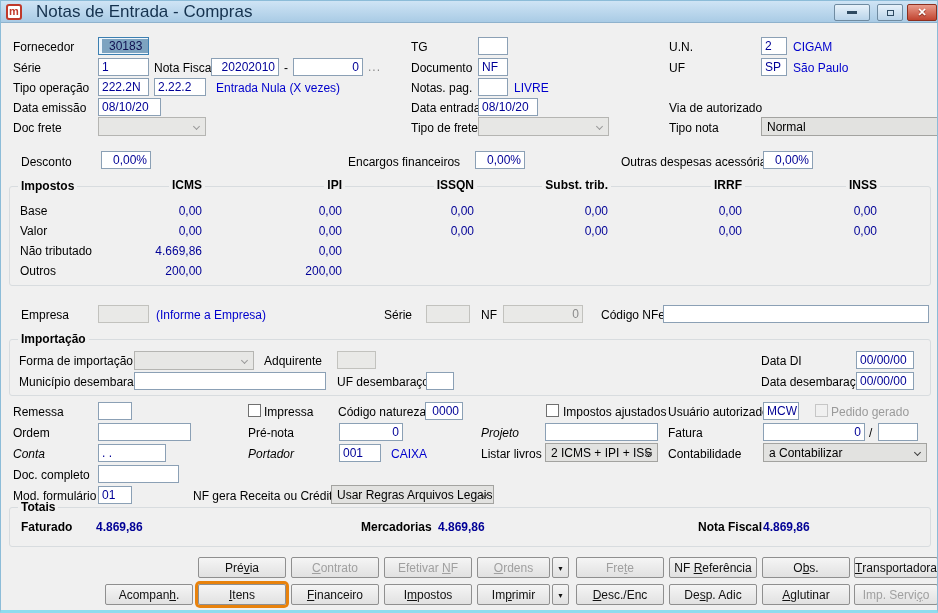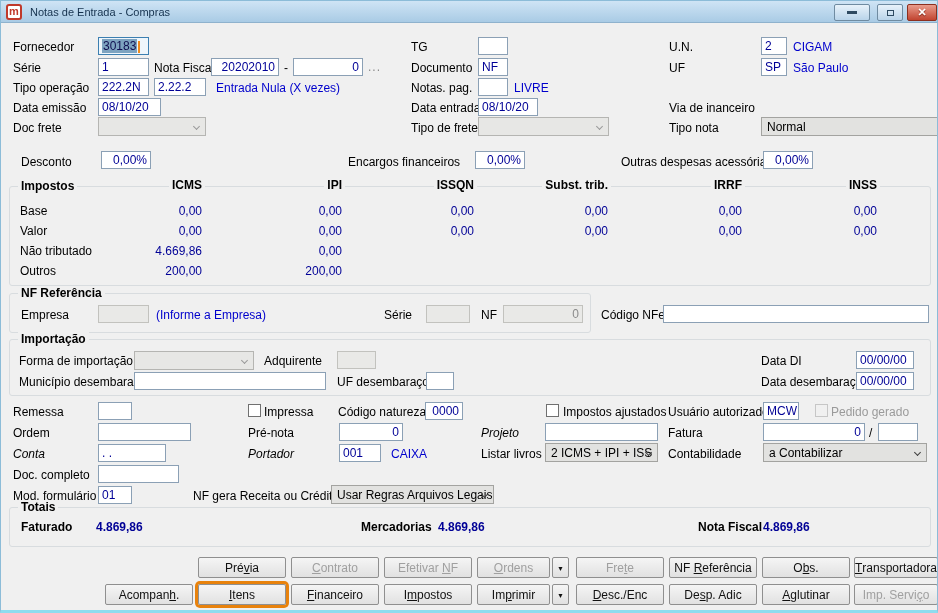--- a/index.html
+++ b/index.html
@@ -9,21 +9,21 @@
   .window { position:relative; width:938px; height:613px; background:#f0f0f0;
             border-left:1px solid #8cbcd8; border-right:1px solid #8cbcd8;
             border-top:1px solid #8cbcd8; border-bottom:3px solid #8edcee; overflow:hidden; }
 
   
   .titlebar { position:absolute; left:0; top:0; right:0; height:22px;
               background:linear-gradient(#cfe4f5,#a9cbe5); border-bottom:1px solid #8fb2cd;
               display:flex; align-items:center; padding:0 5px; }
   .app-icon { width:16px; height:16px; border:2px solid #c0392b; border-radius:3px; background:#fff;
               color:#c0392b; font-weight:bold; font-size:11px; line-height:11px; text-align:center; }
-  .title-text { margin-left:8px; color:#15324e; font-size:11px; }
+  .title-text { margin-left:14px; color:#15324e; font-size:17px; }
   .wbtn { position:absolute; top:3px; height:17px; border:1px solid #6f8ba1; border-radius:2px;
           background:linear-gradient(#e8f2fa,#b9d4ea); display:flex; align-items:center; justify-content:center; }
   .wbtn.min { left:833px; width:36px; }
   .wbtn.rst { left:876px; width:26px; }
   .wbtn.cls { left:906px; width:30px; background:linear-gradient(#e99c8c,#c14430); border-color:#8c2f1f;
               color:#fff; font-weight:bold; font-size:11px; text-shadow:0 1px 1px #7a2315; }
   .dash { width:10px; height:3px; background:#2e4a61; }
   .sq { width:7px; height:6px; border:1px solid #2e4a61; background:transparent; }
 
   
@@ -32,21 +32,21 @@
   .lbl.b { font-weight:bold; }
   .lbl.gray { color:#9a9a9a; }
   .blue { position:absolute; white-space:nowrap; color:#0000cc; }
   .bnavy { position:absolute; white-space:nowrap; color:#000096; font-weight:bold; }
 
   .f { position:absolute; height:18px; background:#fff; border:1px solid #8ba0b5; color:#000096;
        padding:1px 3px; line-height:14px; white-space:nowrap; overflow:hidden; }
   .f.r { text-align:right; }
   .f.dis { background:#e9e9e7; border-color:#c2c2be; color:#8a8a8a; }
   .f.focus { border:1px solid #3c7fb1; background:#eef6fc; }
-  .sel { background:#7da3c0; color:#101050; padding:0 1px; }
+  .sel { background:#7da3c0; color:#101050; padding:0 7px; }
   .caret { display:inline-block; width:2px; height:12px; background:#f08b1e; vertical-align:middle; margin-left:1px; }
 
   .dd { position:absolute; height:19px; background:#e2e2e0; border:1px solid #a3a3a0; color:#000;
         padding:1px 16px 0 5px; line-height:16px; white-space:nowrap; overflow:hidden; }
   .dd.dis { background:#e7e7e5; border-color:#b5b5b2; color:#8a8a8a; }
   .chev { position:absolute; right:6px; top:6px; width:5px; height:5px;
           border-right:1px solid #3f3f3f; border-bottom:1px solid #3f3f3f; transform:rotate(45deg); }
   .dd.dis .chev { border-color:#9a9a9a; }
 
   .cb { position:absolute; width:13px; height:13px; background:#fff; border:1px solid #707070; }
@@ -114,21 +114,21 @@
   <div class="f" style="left:153px;top:77px;width:52px">2.22.2</div>
   <span class="blue" style="left:215px;top:80px">Entrada Nula (X vezes)</span>
   <span class="lbl" style="left:410px;top:80px">Notas. pag.</span>
   <div class="f" style="left:477px;top:77px;width:30px"></div>
   <span class="blue" style="left:513px;top:80px">LIVRE</span>
 
   <span class="lbl" style="left:12px;top:100px">Data emissão</span>
   <div class="f" style="left:97px;top:97px;width:63px">08/10/20</div>
   <span class="lbl" style="left:410px;top:100px">Data entrada</span>
   <div class="f" style="left:477px;top:97px;width:60px">08/10/20</div>
-  <span class="lbl" style="left:668px;top:100px">Via de inanceiro</span>
+  <span class="lbl" style="left:668px;top:100px">Via de autorizado</span>
 
   <span class="lbl" style="left:12px;top:120px">Doc frete</span>
   <div class="dd dis" style="left:97px;top:116px;width:108px">
     <span></span>
     <span class="chev"></span>
   </div>
   <span class="lbl" style="left:410px;top:120px">Tipo de frete</span>
   <div class="dd dis" style="left:477px;top:116px;width:131px">
     <span></span>
     <span class="chev"></span>
@@ -173,23 +173,20 @@
 
     <span class="lbl" style="left:10px;top:57px">Não tributado</span>
     <span class="cell" style="right:728px;top:57px">4.669,86</span>
     <span class="cell" style="right:588px;top:57px">0,00</span>
 
     <span class="lbl" style="left:10px;top:77px">Outros</span>
     <span class="cell" style="right:728px;top:77px">200,00</span>
     <span class="cell" style="right:588px;top:77px">200,00</span>
   </div>
 
-  <div class="group" style="left:8px;top:292px;width:582px;height:40px">
-    <span class="gtitle">NF Referência</span>
-  </div>
   <span class="lbl" style="left:20px;top:307px">Empresa</span>
   <div class="f dis" style="left:97px;top:304px;width:51px"></div>
   <span class="blue" style="left:155px;top:307px">(Informe a Empresa)</span>
   <span class="lbl" style="left:383px;top:307px">Série</span>
   <div class="f dis" style="left:425px;top:304px;width:44px"></div>
   <span class="lbl" style="left:480px;top:307px">NF</span>
   <div class="f dis r" style="left:502px;top:304px;width:80px">0</div>
   <span class="lbl" style="left:600px;top:307px">Código NFe</span>
   <div class="f" style="left:662px;top:304px;width:266px"></div>
 

